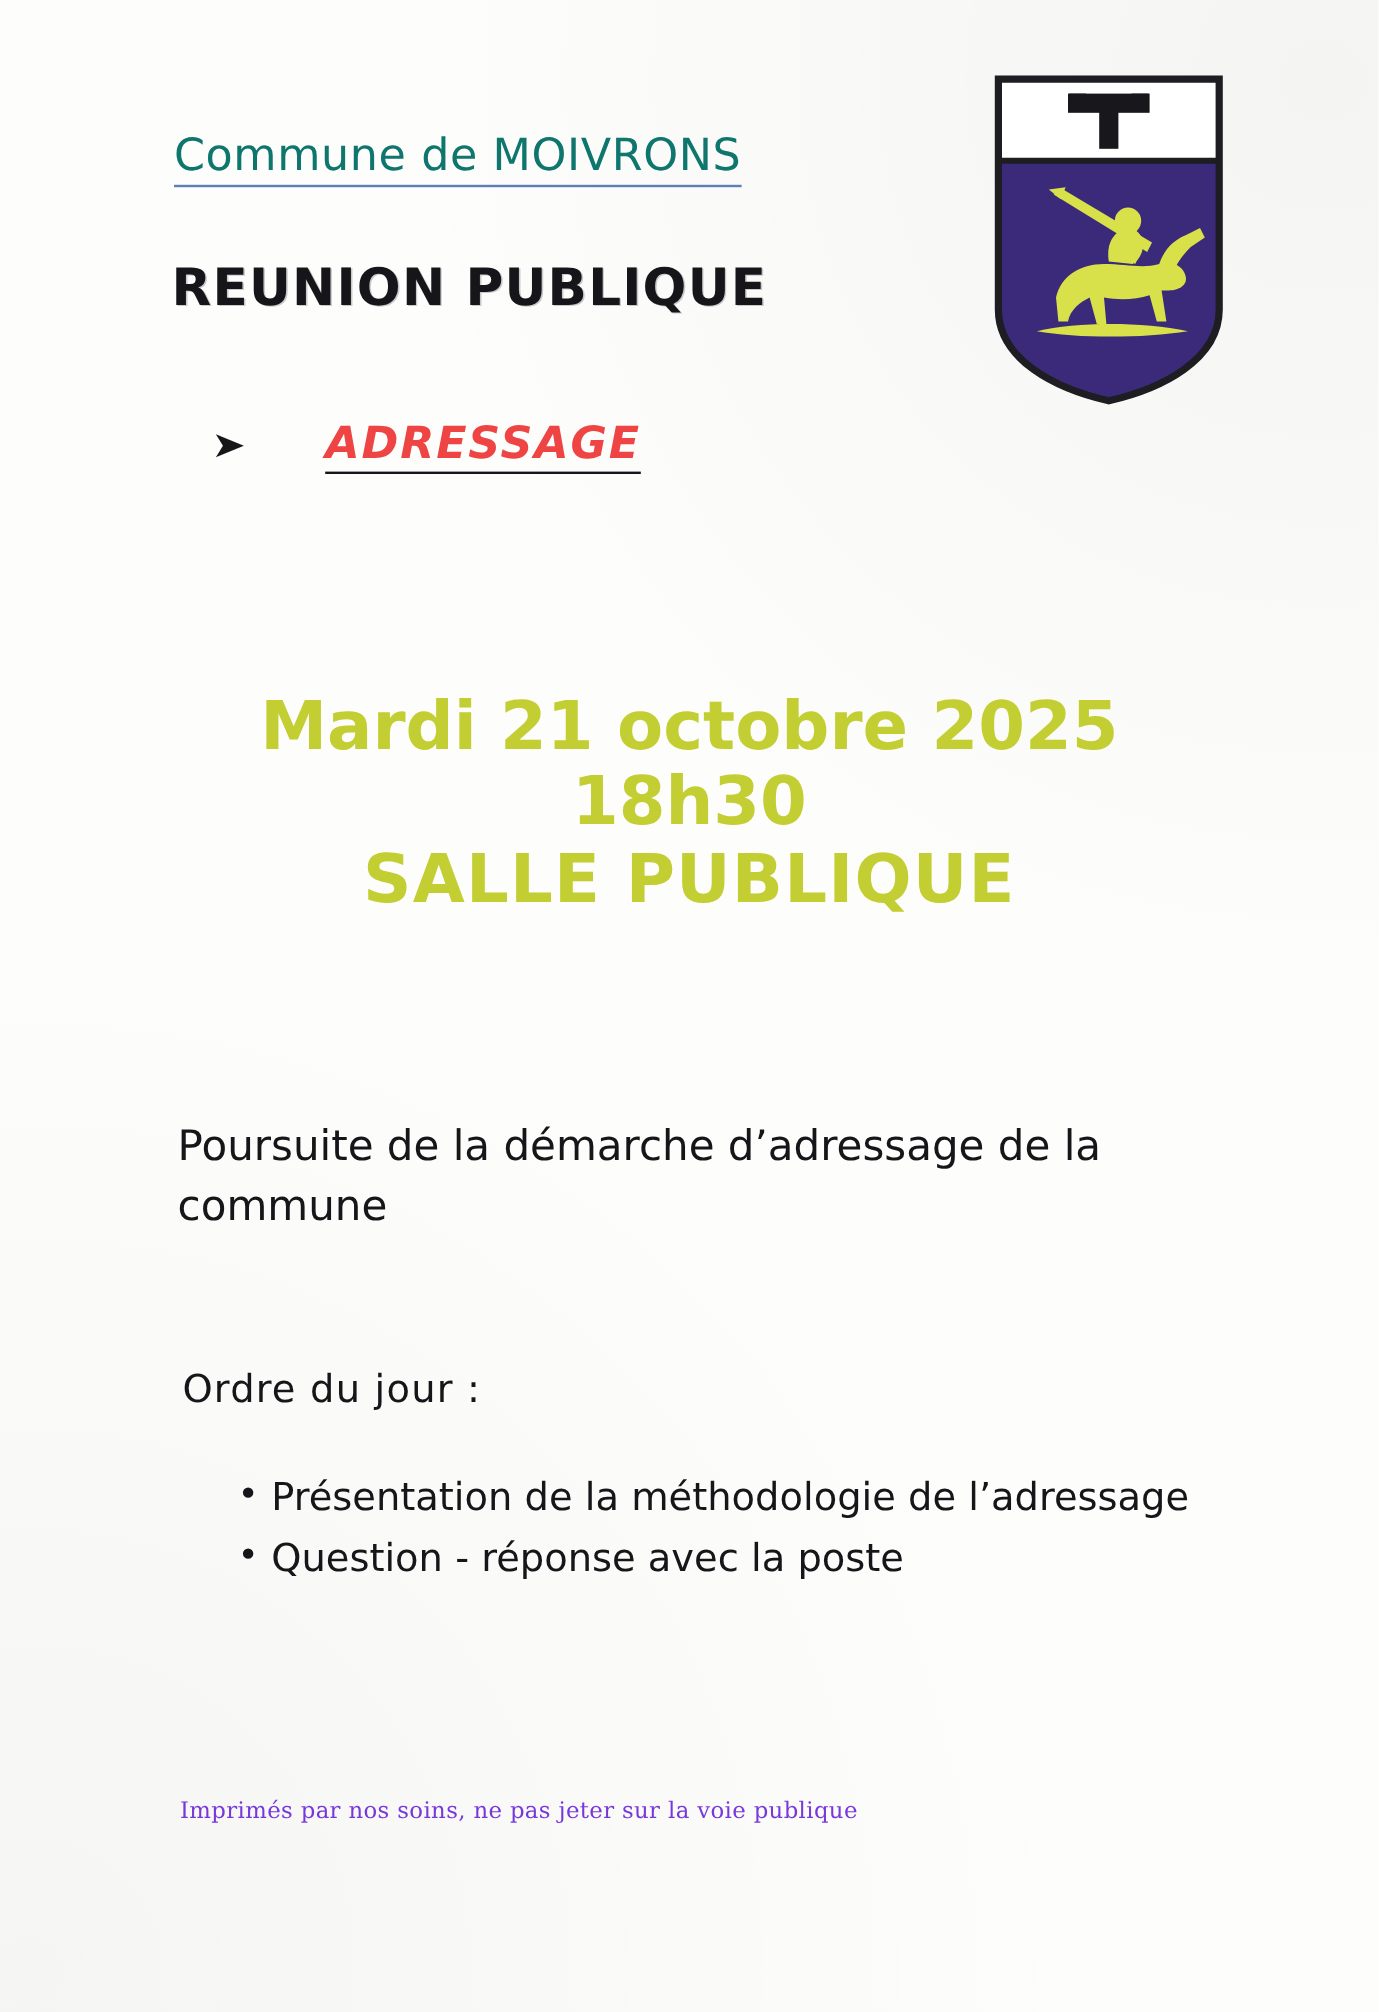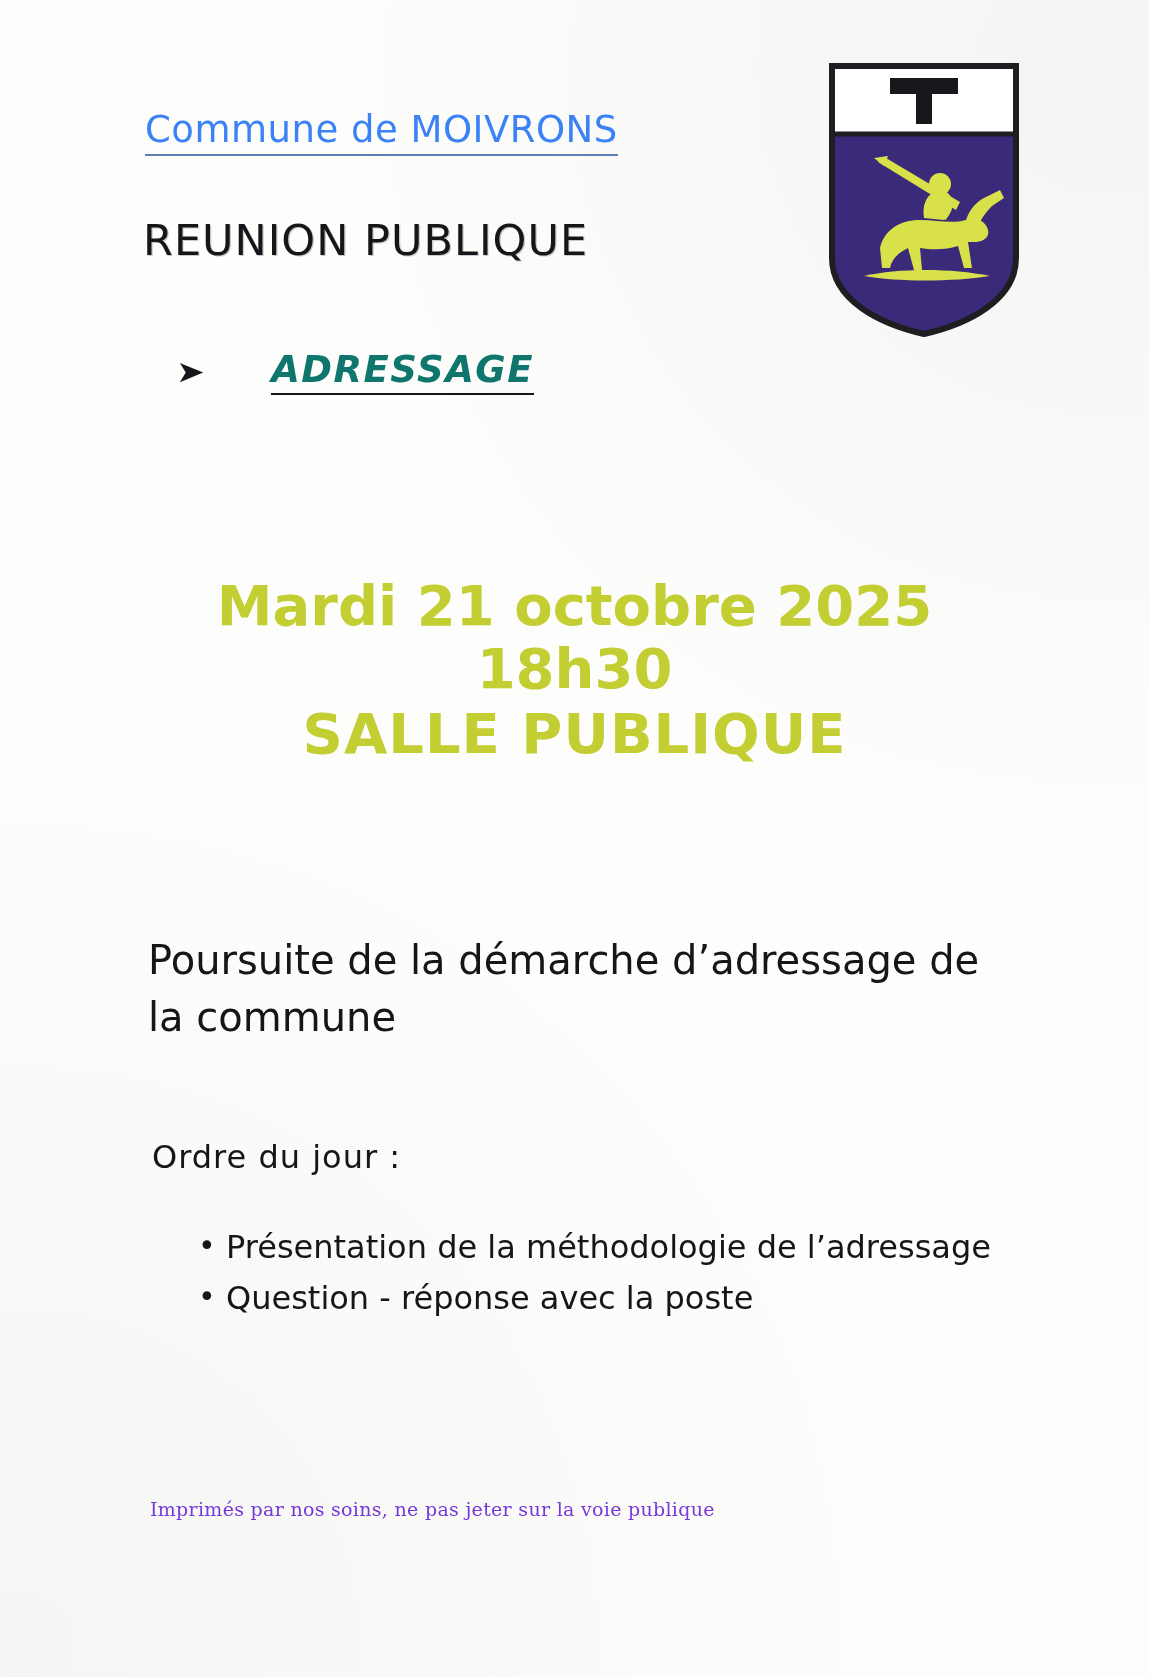--- a/index.html
+++ b/index.html
@@ -27,32 +27,32 @@
     pointer-events: none;
   }
 
   .commune {
     position: absolute;
     left: 145px;
     top: 108px;
     font-family: "DejaVu Sans", sans-serif;
     font-size: 37px;
     letter-spacing: 0.5px;
-    color: #3b82f6;
+    color: #0f766e;
     border-bottom: 2px solid #5d7fb5;
     padding-bottom: 3px;
     white-space: nowrap;
   }
 
   .titre {
     position: absolute;
     left: 143px;
     top: 215px;
     font-family: "DejaVu Sans", sans-serif;
-    font-weight: normal;
+    font-weight: bold;
     font-size: 43px;
     letter-spacing: 1px;
     color: #16161a;
     text-shadow: 1.2px 1.2px 0 rgba(160,160,170,0.55);
     white-space: nowrap;
   }
 
   .sujet-row {
     position: absolute;
     left: 178px;
@@ -66,21 +66,21 @@
     line-height: 1;
     color: #15151a;
     transform: scaleX(1.15);
   }
   .sujet {
     font-family: "DejaVu Sans", sans-serif;
     font-style: italic;
     font-weight: bold;
     font-size: 37px;
     letter-spacing: 1.5px;
-    color: #0f766e;
+    color: #ef4444;
     border-bottom: 2px solid #15151a;
     padding-bottom: 2px;
   }
 
   .blason {
     position: absolute;
     left: 828px;
     top: 62px;
     width: 192px;
     height: 276px;
@@ -111,21 +111,21 @@
     line-height: 1.2;
     letter-spacing: 1px;
   }
 
   .intro {
     position: absolute;
     left: 148px;
     top: 932px;
     width: 840px;
     font-family: "DejaVu Sans", sans-serif;
-    font-size: 40px;
+    font-size: 35px;
     line-height: 1.42;
     color: #16161a;
   }
 
   .ordre-label {
     position: absolute;
     left: 152px;
     top: 1138px;
     font-family: "DejaVu Sans", sans-serif;
     font-size: 32px;

